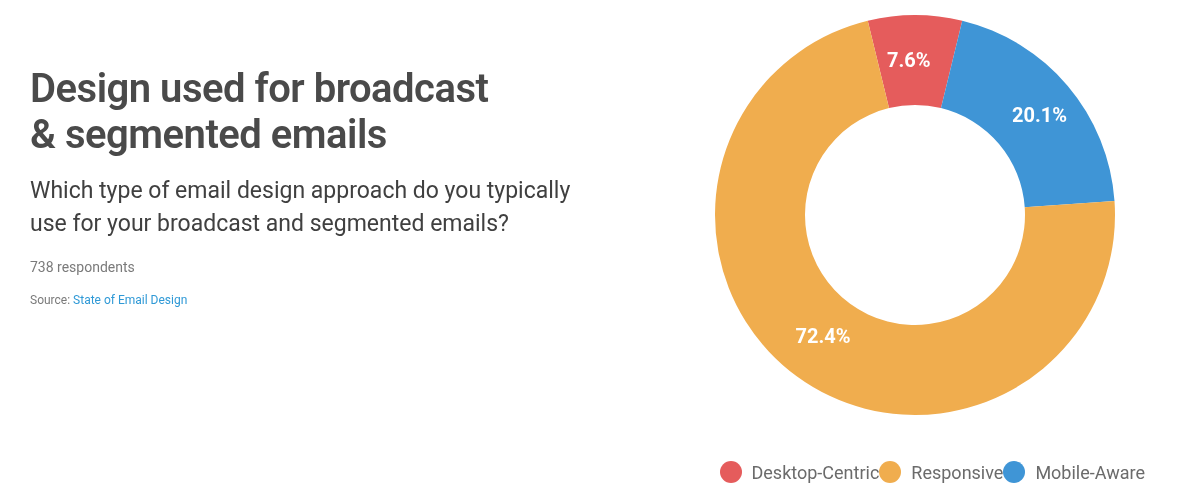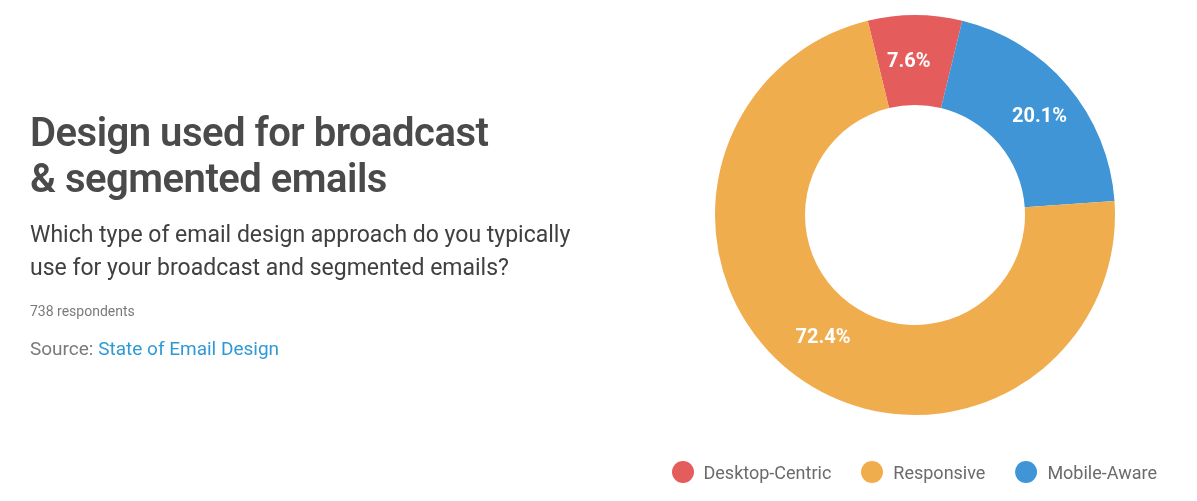--- a/index.html
+++ b/index.html
@@ -11,21 +11,21 @@
     position: relative;
     overflow: hidden;
   }
   .container {
     display: flex;
     width: 100%;
     height: 100%;
   }
   .left {
     flex: 0 0 600px;
-    padding: 110px 20px 0 30px;
+    padding: 66px 20px 0 30px;
   }
   .title {
     font-size: 40px;
     font-weight: 600;
     color: #4a4a4a;
     line-height: 1.15;
     letter-spacing: -0.5px;
   }
   .question {
     font-size: 23px;
@@ -33,21 +33,21 @@
     line-height: 1.45;
     margin-top: 16px;
     font-weight: 400;
   }
   .respondents {
     font-size: 14px;
     color: #7a7a7a;
     margin-top: 18px;
   }
   .source {
-    font-size: 19px;
+    font-size: 12px;
     color: #7a7a7a;
     margin-top: 18px;
   }
   .source a {
     color: #2f99d6;
     text-decoration: none;
   }
   .right {
     flex: 1;
     position: relative;
@@ -63,24 +63,23 @@
   .slice-label {
     position: absolute;
     font-size: 20px;
     font-weight: 700;
     color: #fff;
     white-space: nowrap;
   }
   .legend {
     position: absolute;
     bottom: 18px;
-    right: 40px;
+    right: 52px;
     display: flex;
     align-items: center;
-    gap: 30px;
   }
   .legend-item {
     display: flex;
     align-items: center;
     gap: 10px;
     font-size: 18px;
     color: #6b6b6b;
   }
   .legend-dot {
     width: 22px;

